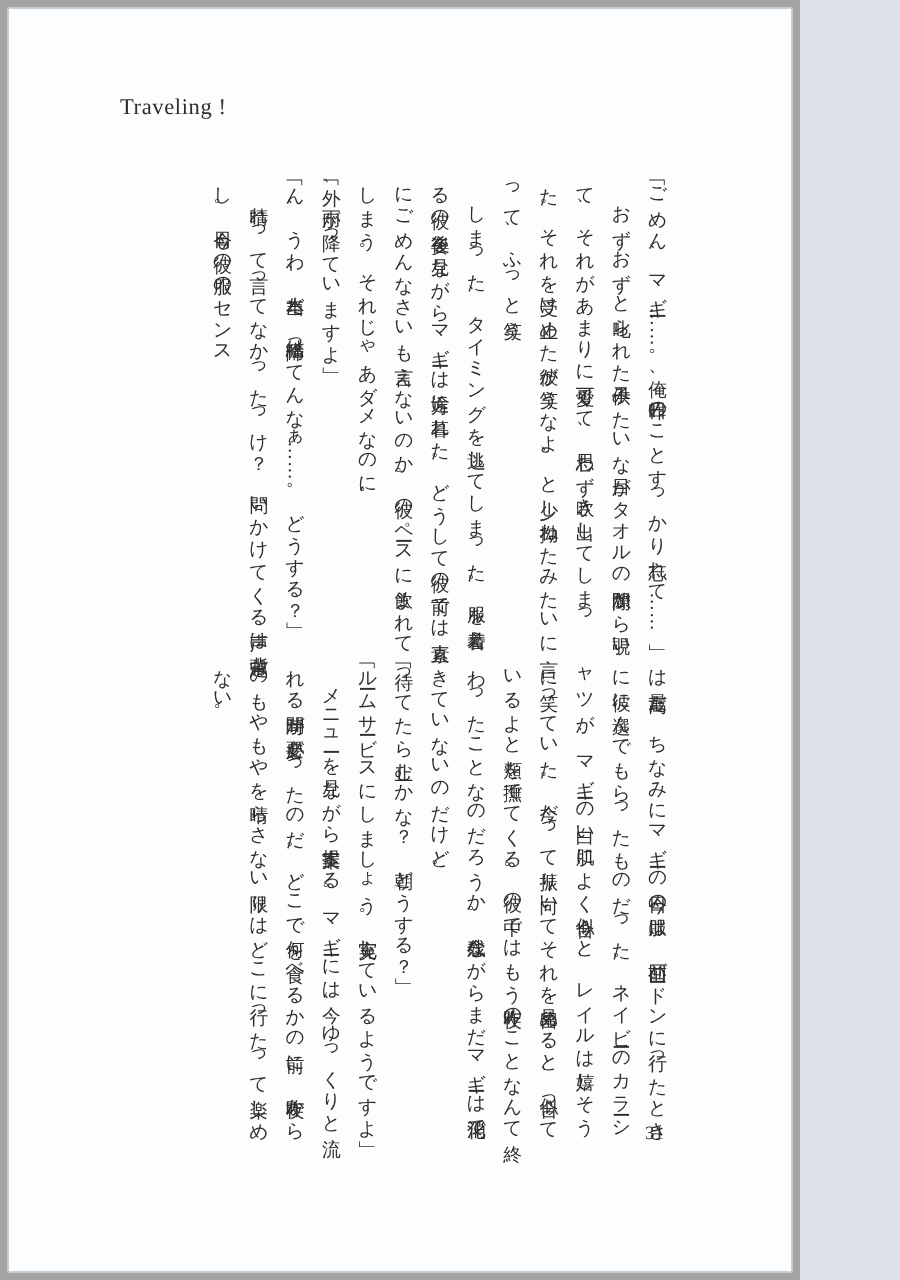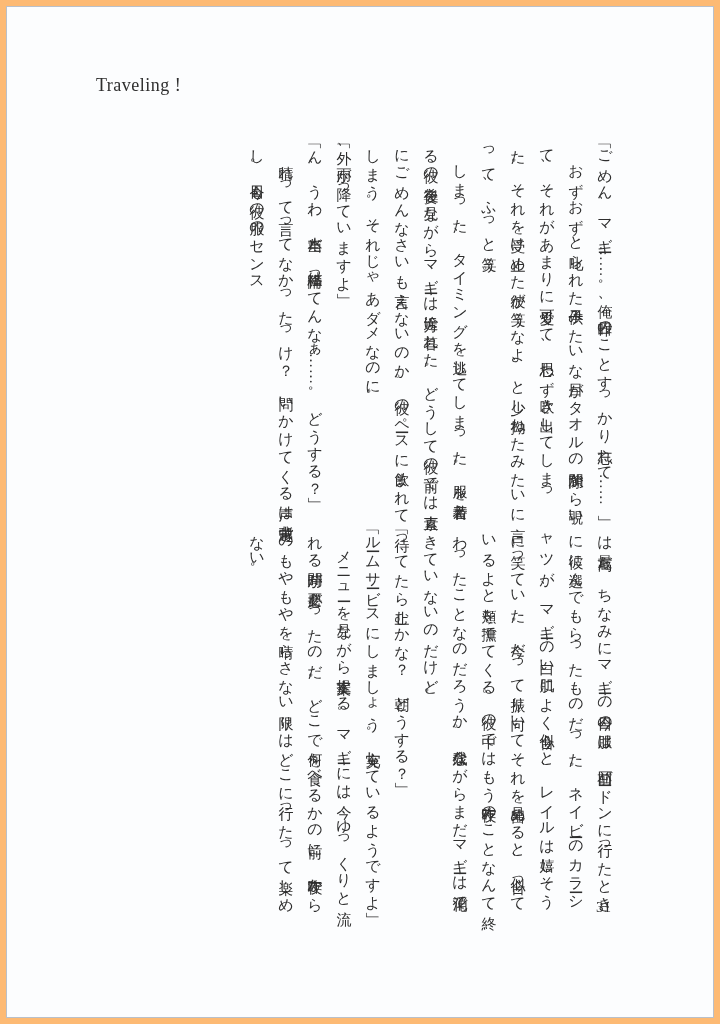--- a/index.html
+++ b/index.html
@@ -8,23 +8,23 @@
     padding: 0;
     width: 720px;
     height: 1024px;
     background: #dde3e9;
     font-family: "Liberation Serif", "DejaVu Serif", serif;
     overflow: hidden;
   }
   .viewer-frame {
     position: absolute;
     inset: 0;
-    width: 720px;
+    width: 640px;
     height: 1024px;
-    background: #fdba74;
+    background: #a3a3a3;
   }
   .page {
     position: absolute;
     left: 6px;
     top: 6px;
     right: 6px;
     bottom: 6px;
     background: #fcfdfe;
     border: 1px solid #b9c0ca;
   }

